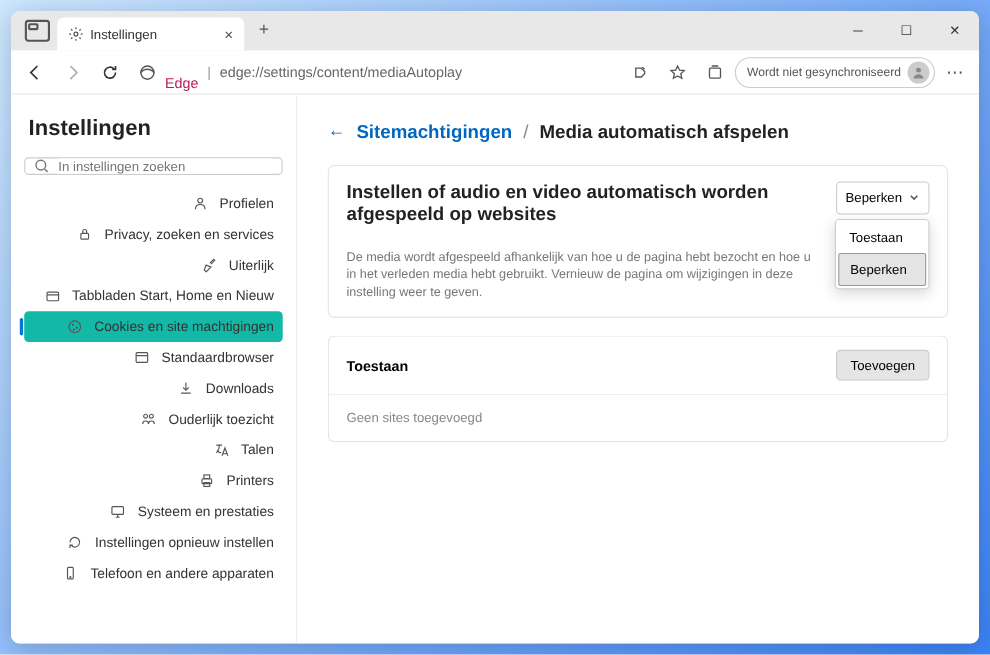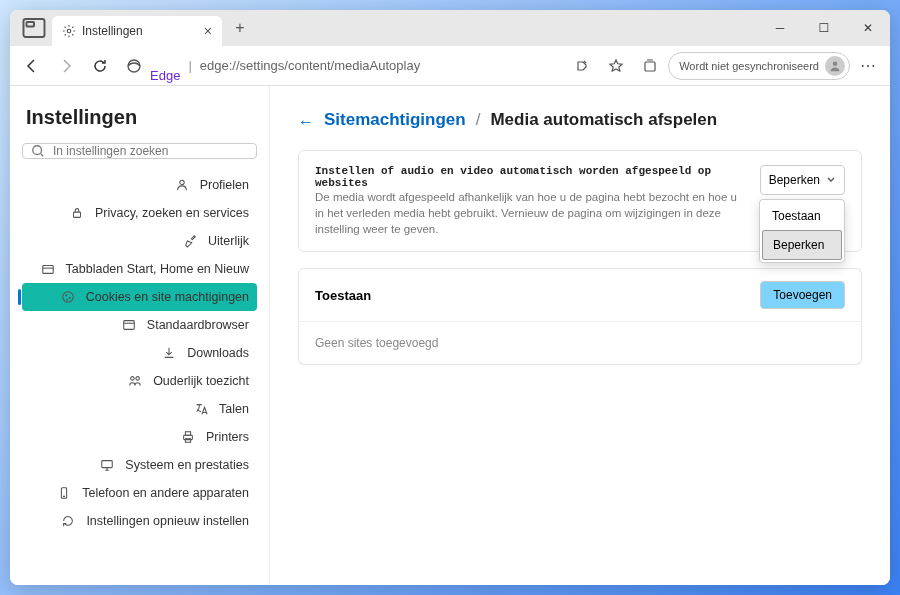--- a/index.html
+++ b/index.html
@@ -10,21 +10,21 @@
   .tabicon-sq { width: 24px; height: 24px; display:flex; align-items:center; justify-content:center; margin: 0 6px; color:#555; }
   .tab { background: #fff; border-radius: 6px 6px 0 0; height: 30px; margin-top: 6px; display: flex; align-items: center; padding: 0 10px; min-width: 170px; gap:6px; font-size: 12px; color:#333; }
   .tab .close { margin-left:auto; color:#555; font-size:14px; cursor:pointer; }
   .newtab { width: 28px; height: 28px; display:flex; align-items:center; justify-content:center; color:#555; font-size:16px; margin-left:4px; cursor:pointer; border-radius:4px; }
   .winctl { display:flex; }
   .winctl div { width:44px; height:36px; display:flex; align-items:center; justify-content:center; font-size:12px; color:#333; cursor:pointer; }
   .addrbar { height: 40px; background:#fff; border-bottom:1px solid #e0e0e0; display:flex; align-items:center; padding:0 6px; gap:2px; }
   .iconbtn { width:32px; height:32px; display:flex; align-items:center; justify-content:center; color:#555; border-radius:4px; cursor:pointer; }
   .iconbtn svg { width:16px; height:16px; }
   .urlbox { flex:1; display:flex; align-items:center; gap:8px; padding:0 8px; font-size:13px; color:#666; height:32px; }
-  .urlbox .prefix { color:#6d28d9;margin-top:20px; }
+  .urlbox .prefix { color:#be185d;margin-top:20px; }
   .urlbox .sep { color:#999; }
   .syncpill { border:1px solid #ccc; border-radius:16px; height:28px; display:flex; align-items:center; padding:0 4px 0 10px; gap:6px; font-size:11px; color:#555; cursor:pointer; }
   .avatar { width:20px; height:20px; border-radius:50%; background:#ccc; display:flex; align-items:center; justify-content:center; }
   .dots { font-size:16px; color:#555; padding:0 8px; cursor:pointer; }
   .content { flex:1; display:flex; background:#fff; overflow:hidden; }
   .sidebar { width:260px; border-right:1px solid #eee; padding:20px 12px; overflow-y:auto; }
   .sidebar h1 { font-size:20px; font-weight:600; color:#222; margin-bottom:14px; padding-left:4px; }
   .searchbox { border:1px solid #ccc; border-radius:4px; height:16px; display:flex; align-items:center; padding:0 8px; gap:8px; margin-bottom:12px; }
   .searchbox input { border:none; outline:none; font-size:12px; flex:1; }
   .navlist { list-style:none; }
@@ -33,30 +33,30 @@
   .navlist li.active::before { content:''; position:absolute; left:-4px; top:6px; bottom:6px; width:3px; background:#0078d4; border-radius:2px; }
   .navlist li .icn { width:16px; height:16px; display:flex; align-items:center; justify-content:center; color:#555; }
   .main { flex:1; padding:24px 28px; position:relative; overflow-y:auto; }
   .breadcrumb { display:flex; align-items:center; gap:10px; font-size:17px; font-weight:600; color:#222; margin-bottom:20px; }
   .breadcrumb .back { color:#0067c0; cursor:pointer; font-size:16px; }
   .breadcrumb a { color:#0067c0; cursor:pointer; }
   .breadcrumb .slash { color:#888; font-weight:400; }
   .card { border:1px solid #e4e4e4; border-radius:6px; padding:14px 16px; margin-bottom:16px; }
   .card-row { display:flex; align-items:flex-start; gap:16px; }
   .card-row .txt { flex:1; }
-  .card-row .ttl { font-size:11px; font-weight:600; color:#222; margin-bottom:0;font-family:Liberation Mono, monospace; }
+  .card-row .ttl { font-size:17px; font-weight:600; color:#222; margin-bottom:21px; }
   .card-row .desc { font-size:11.5px; color:#777; line-height:1.4; }
   .dropdown { position:relative; }
   .ddbtn { border:1px solid #ccc; border-radius:4px; height:30px; min-width:78px; display:flex; align-items:center; justify-content:space-between; padding:0 8px; font-size:12px; cursor:pointer; gap:6px; background:#fff; }
   .ddmenu { position:absolute; top:34px; right:0; background:#fff; border:1px solid #ccc; border-radius:4px; box-shadow:0 4px 12px rgba(0,0,0,0.15); min-width:86px; padding:2px; z-index:10; }
   .ddmenu div { padding:7px 10px; font-size:12px; cursor:pointer; border-radius:2px; }
   .ddmenu div.sel { background:#e4e4e4; border:1px solid #999; }
   .section-head { display:flex; align-items:center; justify-content:space-between; padding:12px 16px; border:1px solid #e4e4e4; border-bottom:none; border-radius:6px 6px 0 0; }
   .section-head .lbl { font-size:13px; font-weight:600; }
-  .addbtn { border:1px solid #ccc; border-radius:4px; padding:6px 12px; font-size:12px; background:#7dd3fc; cursor:pointer; }
+  .addbtn { border:1px solid #ccc; border-radius:4px; padding:6px 12px; font-size:12px; background:#e5e5e5; cursor:pointer; }
   .section-body { border:1px solid #e4e4e4; border-top:1px solid #eee; border-radius:0 0 6px 6px; padding:14px 16px; font-size:12px; color:#888; }
   svg { display:block; }
 </style>
 </head>
 <body>
 
 <div class="window">
 
   <div class="titlebar">
     <div class="tabstrip">
@@ -248,33 +248,33 @@
               <svg width="14" height="14" viewBox="0 0 16 16" fill="none" stroke="#555" stroke-width="1.2">
                 <rect x="2" y="3" width="12" height="8" rx="1"></rect>
                 <path d="M6 14h4M8 11v3"></path>
               </svg>
             </span>
             <span>Systeem en prestaties</span>
           </li>
         <li>
             <span class="icn">
               <svg width="14" height="14" viewBox="0 0 16 16" fill="none" stroke="#555" stroke-width="1.2">
+                <path d="M3 8a5 5 0 1 1 1.5 3.5M3 14v-3h3"></path>
+              </svg>
+            </span>
+            <span>Instellingen opnieuw instellen</span>
+          </li>
+        <li>
+            <span class="icn">
+              <svg width="14" height="14" viewBox="0 0 16 16" fill="none" stroke="#555" stroke-width="1.2">
                 <rect x="5" y="2" width="6" height="12" rx="1"></rect>
                 <circle cx="8" cy="12" r=".5" fill="#555"></circle>
               </svg>
             </span>
             <span>Telefoon en andere apparaten</span>
-          </li>
-        <li>
-            <span class="icn">
-              <svg width="14" height="14" viewBox="0 0 16 16" fill="none" stroke="#555" stroke-width="1.2">
-                <path d="M3 8a5 5 0 1 1 1.5 3.5M3 14v-3h3"></path>
-              </svg>
-            </span>
-            <span>Instellingen opnieuw instellen</span>
           </li>
         <li></li>
 
       </ul>
     </div>
 
     <div class="main">
       <div class="breadcrumb">
         <span class="back">←</span>
         <a>Sitemachtigingen</a>

